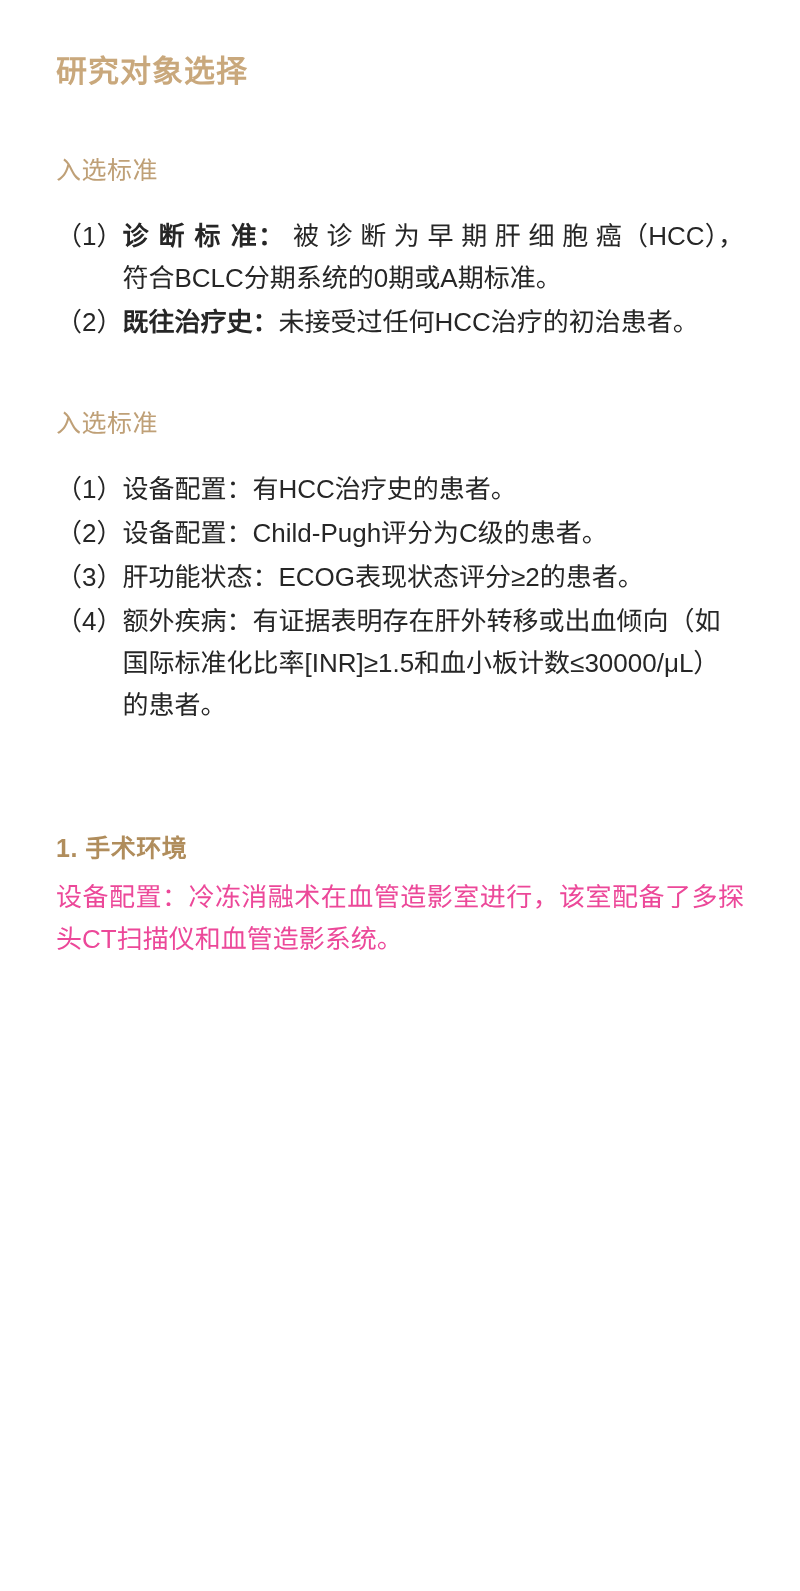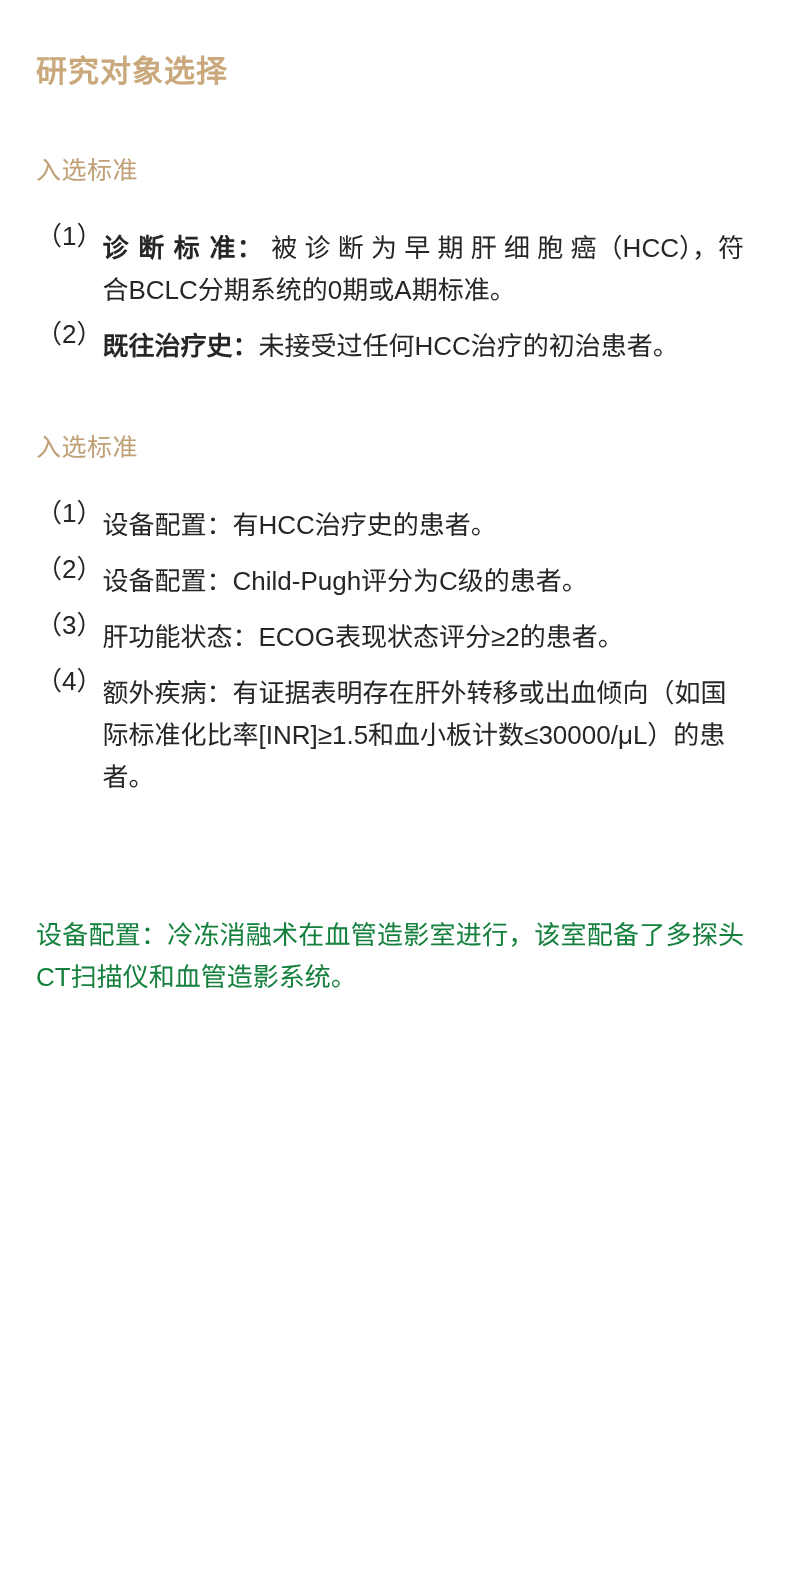--- a/index.html
+++ b/index.html
@@ -11,21 +11,21 @@
     width: 800px;
     min-height: 1591px;
     font-family: "Liberation Sans", "DejaVu Sans", sans-serif;
     color: #2b2b2b;
     -webkit-font-smoothing: antialiased;
   }
   .page {
     width: 800px;
     min-height: 1591px;
     box-sizing: border-box;
-    padding: 40px 56px 30px 36px;
+    padding: 40px 56px 30px 56px;
     position: relative;
   }
   .section-title {
     font-size: 31px;
     font-weight: bold;
     color: #c9a87c;
     letter-spacing: 1px;
     margin: 12px 0 0 0;
     line-height: 1.3;
   }
@@ -54,42 +54,41 @@
     color: #262626;
     margin-bottom: 2px;
   }
   .marker {
     flex: 0 0 auto;
     white-space: nowrap;
     color: #262626;
   }
   .item-body {
     flex: 1 1 auto;
-    margin-top: 12px;
   }
   .item-body .lead {
     font-weight: bold;
   }
   .justified {
     text-align: justify;
     text-justify: inter-ideograph;
   }
 
   .num-title {
     font-size: 25px;
     font-weight: bold;
     color: #b08d5c;
     margin: 0;
     line-height: 1.35;
     letter-spacing: 0.5px;
   }
   .para {
     font-size: 26px;
     line-height: 1.62;
-    color: #15803d;
+    color: #ec4899;
     margin: 10px 0 0 0;
     text-align: justify;
     text-justify: inter-ideograph;
   }
   .tracking-wide {
     letter-spacing: 1.2px;
   }
 </style>
 </head>
 <body>
@@ -142,16 +141,17 @@
       <span class="marker">（4）</span>
       <span class="item-body">额外疾病：有证据表明存在肝外转移或出血倾向（如国际标准化比率[INR]≥1.5和血小板计数≤30000/μL）的患者。</span>
     </li>
   </ul>
 
   <div class="spacer-lg"></div>
 
 
   <div class="spacer-md"></div>
 
+  <h3 class="num-title">1. 手术环境</h3>
 
   <p class="para">设备配置：冷冻消融术在血管造影室进行，该室配备了多探头CT扫描仪和血管造影系统。</p>
 
 </div>
 
 </body></html>

